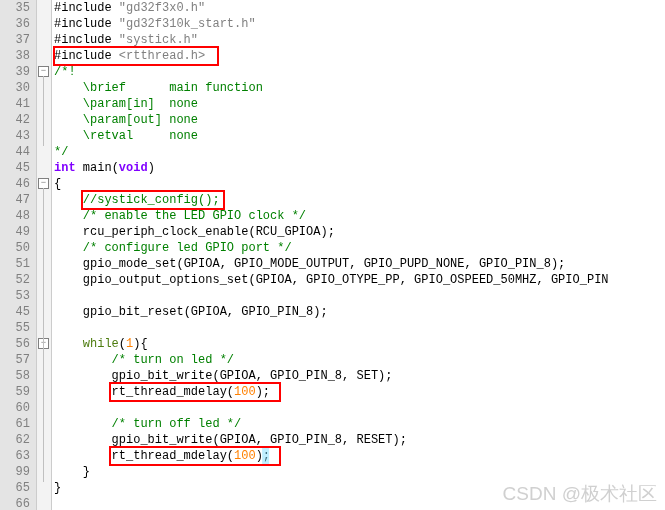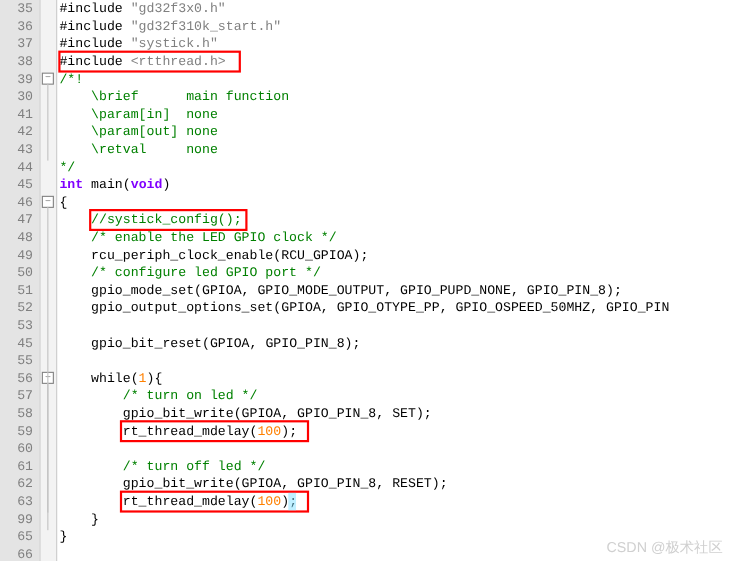--- a/index.html
+++ b/index.html
@@ -53,41 +53,41 @@
   .code {
     padding-left: 2px;
     white-space: pre;
     position: relative;
     flex: 1;
   }
   .line {
     height: 16px;
     line-height: 16px;
   }
-  .c-keyword   { color: #000000; }
+  .c-keyword   { color: #4d7c0f; }
   .c-preproc   { color: #000000; }
   .c-string    { color: #808080; }
   .c-comment   { color: #008000; }
   .c-ident     { color: #000000; }
   .c-number    { color: #ff8000; }
   .c-type      { color: #8000ff; font-weight: bold; }
   svg.overlay {
     position: absolute;
     top: 0;
     left: 0;
     pointer-events: none;
   }
   .gutter .line { color:#808080;text-align:right; }
   .watermark {
     position:absolute;
     bottom:3px;
     right:8px;
     color:#d0d0d0;
     font-family: "Microsoft YaHei", Arial, sans-serif;
-    font-size: 13px;
+    font-size: 19px;
     pointer-events:none;
     text-align:right;
   }
 </style>
 </head>
 <body>
 
 <div class="editor">
   <div class="gutter" id="gutter">
       <div class="line">35</div>

